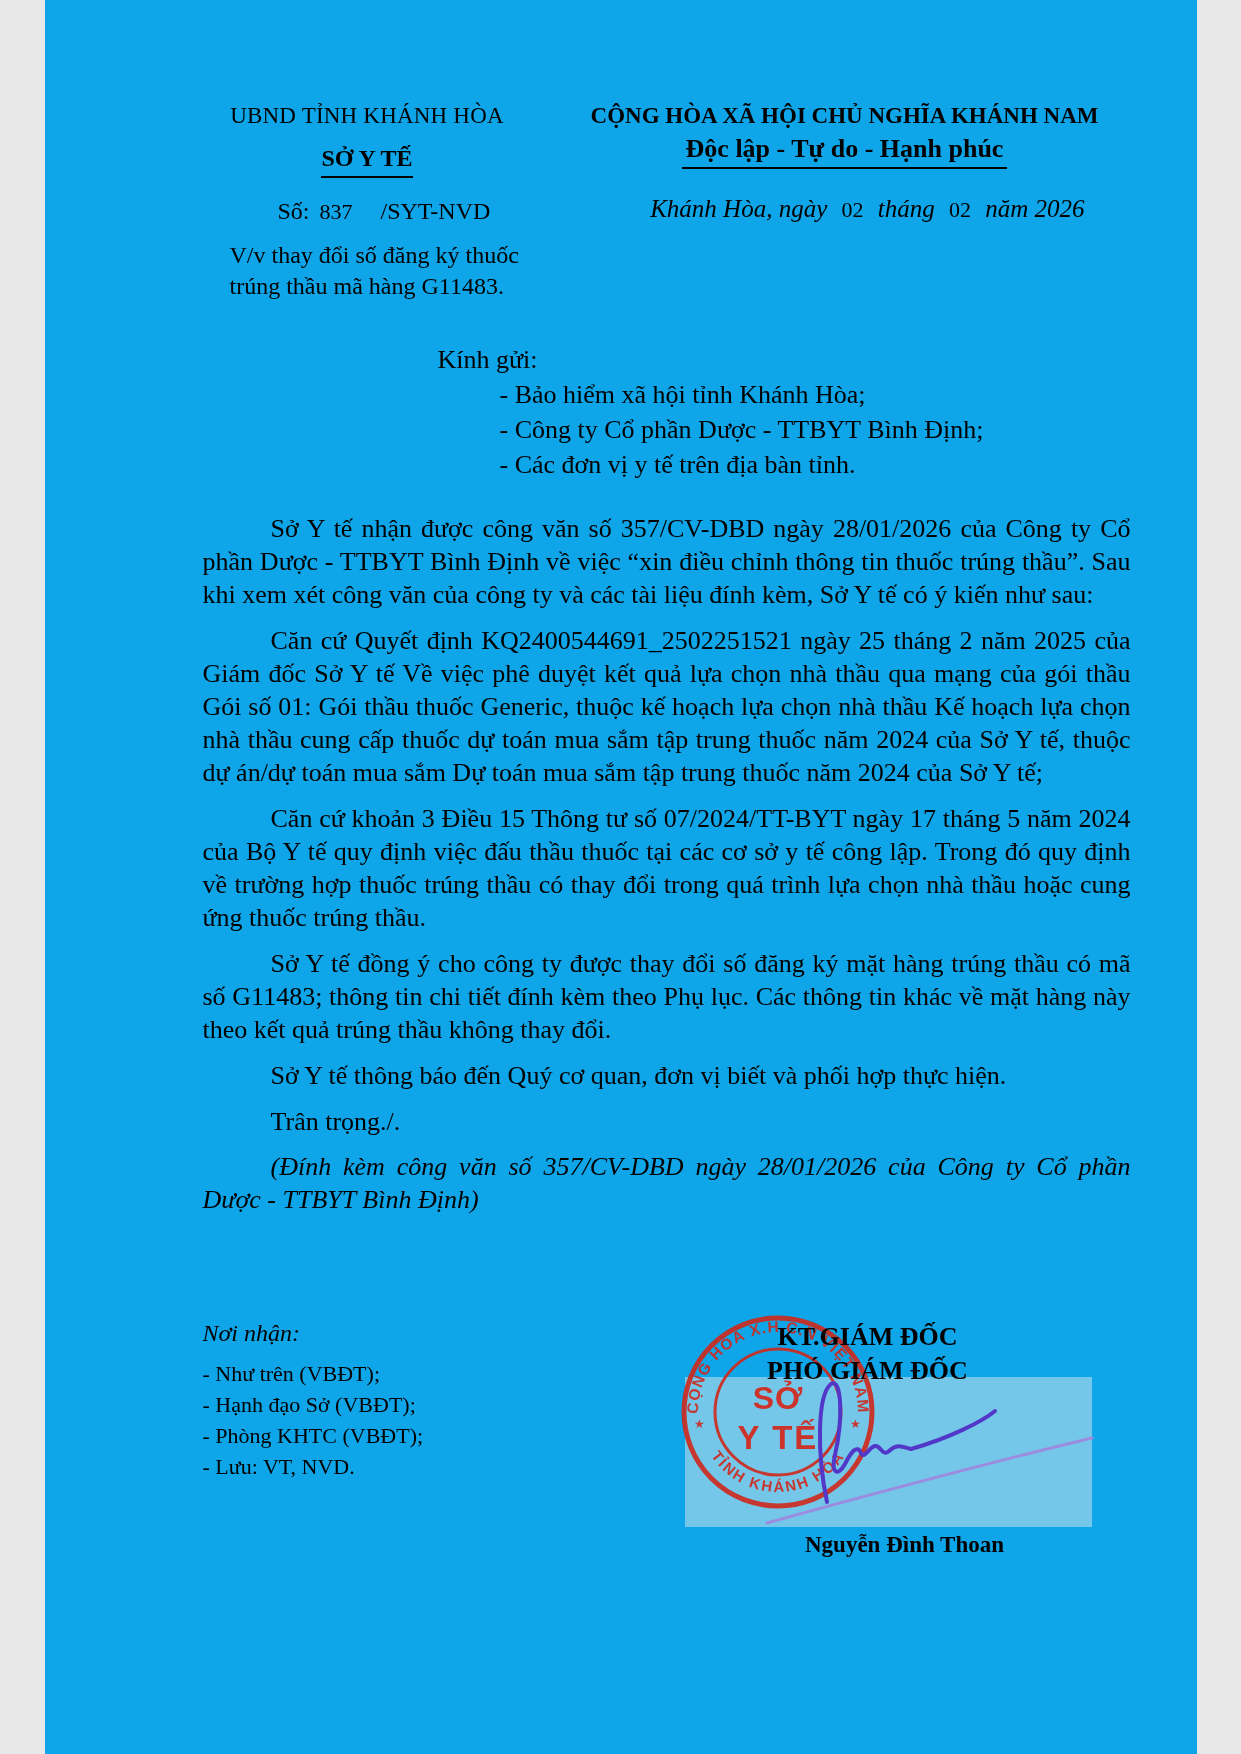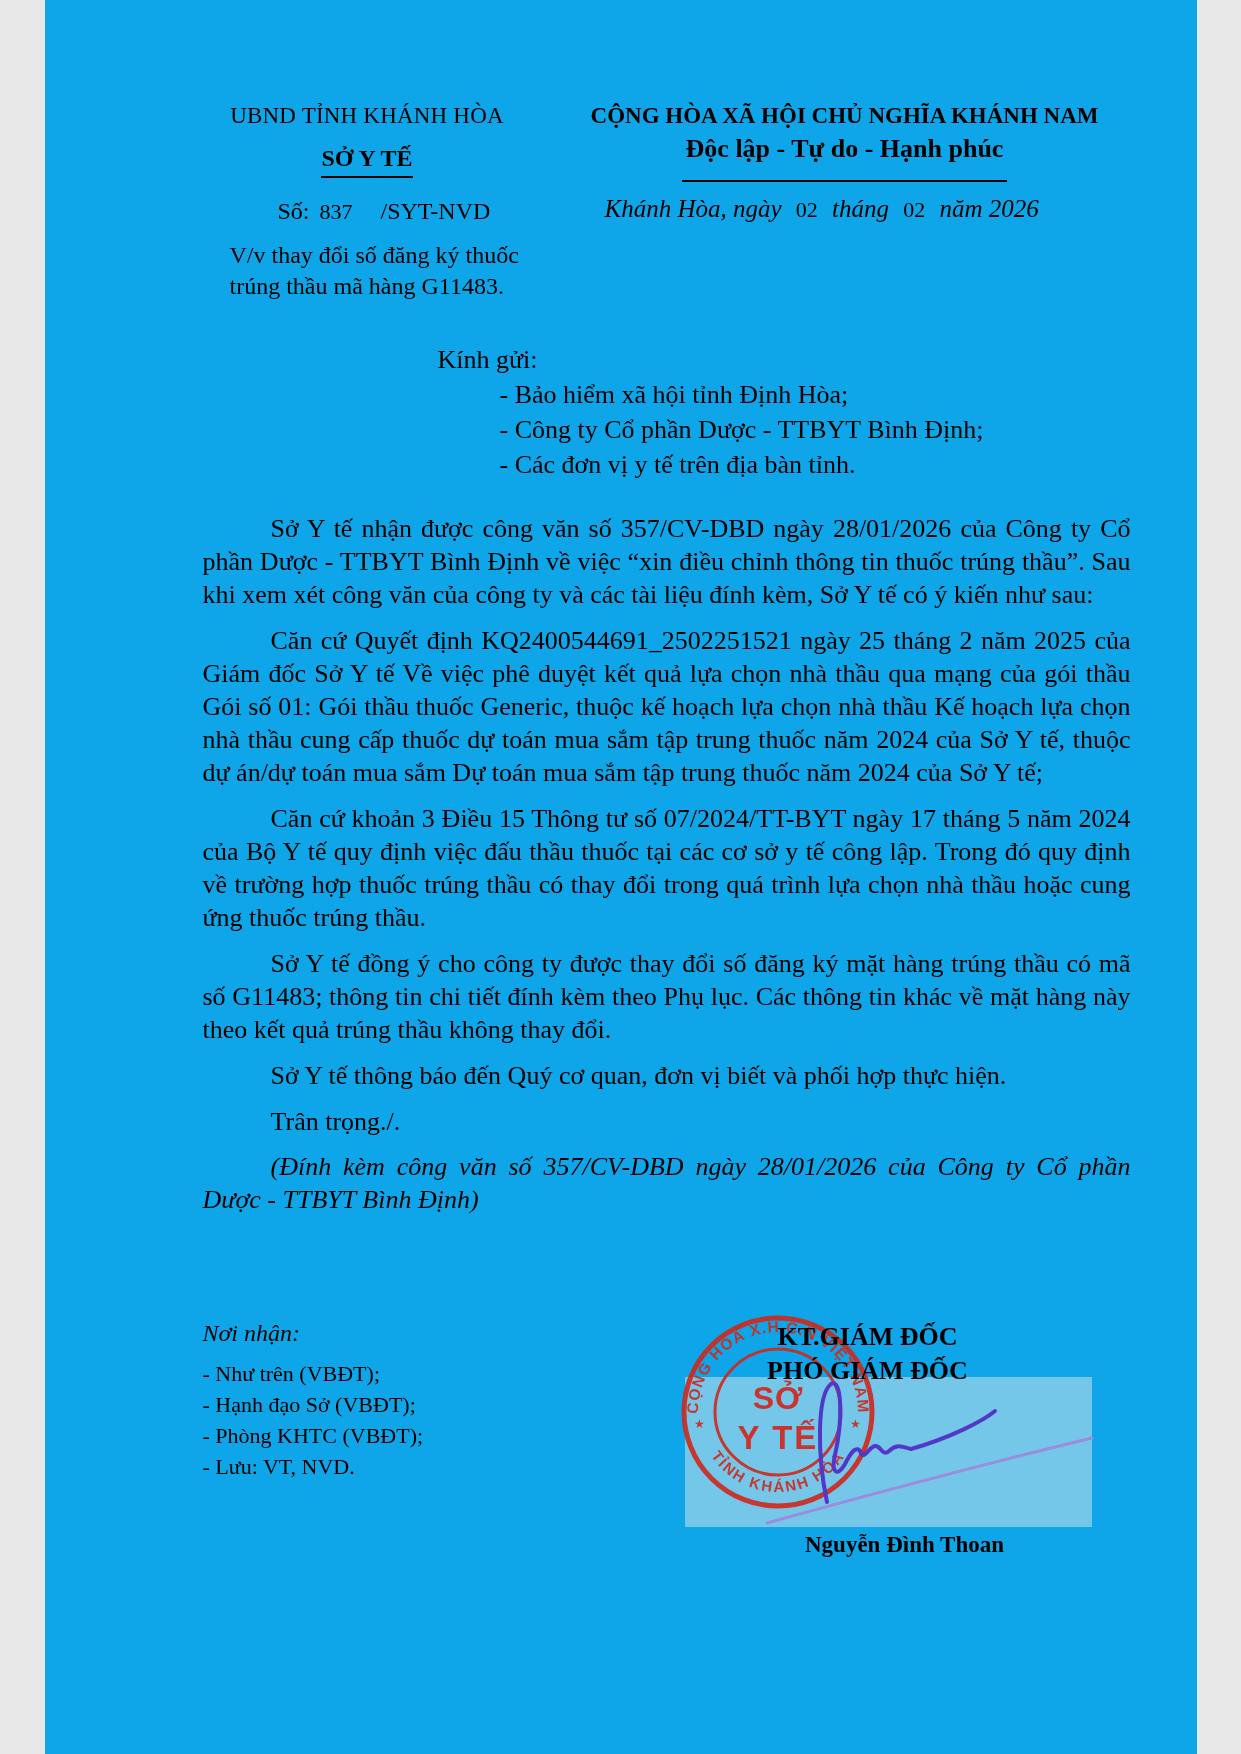--- a/index.html
+++ b/index.html
@@ -17,22 +17,22 @@
   .hdr-left .org-parent{font-size:23px;letter-spacing:.2px;}
   .hdr-left .org-name{font-size:24px;font-weight:bold;margin-top:16px;}
   .org-underline{width:92px;height:0;border-bottom:2px solid #000;margin:4px auto 0;}
   .doc-number{position:absolute;left:233px;top:198px;font-size:24px;white-space:nowrap;}
   .doc-number .num{margin:0 14px 0 10px;font-size:22px;}
   .doc-number .suffix{margin-left:14px;}
   .subject{position:absolute;left:185px;top:240px;width:330px;font-size:24px;line-height:31px;text-align:left;}
 
   .hdr-right{position:absolute;left:520px;top:103px;width:560px;text-align:center;}
   .motto1{font-size:23px;font-weight:bold;white-space:nowrap;}
-  .motto2{display:inline-block;font-size:26px;font-weight:bold;margin-top:5px;padding:0 4px 16px;border-bottom:2px solid #000;}
-  .date-line{position:absolute;left:560px;top:195px;width:480px;text-align:left;font-size:25px;font-style:italic;white-space:nowrap;}
+  .motto2{display:inline-block;font-size:26px;font-weight:bold;margin-top:5px;padding:0 4px 3px;border-bottom:2px solid #000;}
+  .date-line{position:absolute;left:560px;top:195px;width:480px;text-align:right;font-size:25px;font-style:italic;white-space:nowrap;}
   .date-line .fill{font-style:normal;font-size:22px;margin:0 8px;}
 
   
   .salutation{position:absolute;left:393px;top:342px;font-size:26px;line-height:35px;}
   .salutation .to-label{margin-bottom:0;}
   .salutation .to-items{margin-left:62px;}
 
   
   .body-text{position:absolute;left:158px;top:512px;width:928px;font-size:26px;line-height:33px;text-align:justify;}
   .body-text p{margin:0 0 13px 0;text-indent:68px;}
@@ -77,21 +77,21 @@
     <span class="fill">02</span>
     <span>tháng</span>
     <span class="fill">02</span>
     <span>năm</span>
     <span>2026</span>
   </div>
 
   <div class="salutation">
     <div class="to-label">Kính gửi:</div>
     <div class="to-items">
-      <div>- Bảo hiểm xã hội tỉnh Định Hòa;</div>
+      <div>- Bảo hiểm xã hội tỉnh Khánh Hòa;</div>
       <div>- Công ty Cổ phần Dược - TTBYT Bình Định;</div>
       <div>- Các đơn vị y tế trên địa bàn tỉnh.</div>
     </div>
   </div>
 
   <div class="body-text">
     <p>Sở Y tế nhận được công văn số 357/CV-DBD ngày 28/01/2026 của Công ty Cổ phần Dược - TTBYT Bình Định về việc “xin điều chỉnh thông tin thuốc trúng thầu”. Sau khi xem xét công văn của công ty và các tài liệu đính kèm, Sở Y tế có ý kiến như sau:</p>
     <p>Căn cứ Quyết định KQ2400544691_2502251521 ngày 25 tháng 2 năm 2025 của Giám đốc Sở Y tế Về việc phê duyệt kết quả lựa chọn nhà thầu qua mạng của gói thầu Gói số 01: Gói thầu thuốc Generic, thuộc kế hoạch lựa chọn nhà thầu Kế hoạch lựa chọn nhà thầu cung cấp thuốc dự toán mua sắm tập trung thuốc năm 2024 của Sở Y tế, thuộc dự án/dự toán mua sắm Dự toán mua sắm tập trung thuốc năm 2024 của Sở Y tế;</p>
     <p>Căn cứ khoản 3 Điều 15 Thông tư số 07/2024/TT-BYT ngày 17 tháng 5 năm 2024 của Bộ Y tế quy định việc đấu thầu thuốc tại các cơ sở y tế công lập. Trong đó quy định về trường hợp thuốc trúng thầu có thay đổi trong quá trình lựa chọn nhà thầu hoặc cung ứng thuốc trúng thầu.</p>
     <p>Sở Y tế đồng ý cho công ty được thay đổi số đăng ký mặt hàng trúng thầu có mã số G11483; thông tin chi tiết đính kèm theo Phụ lục. Các thông tin khác về mặt hàng này theo kết quả trúng thầu không thay đổi.</p>

